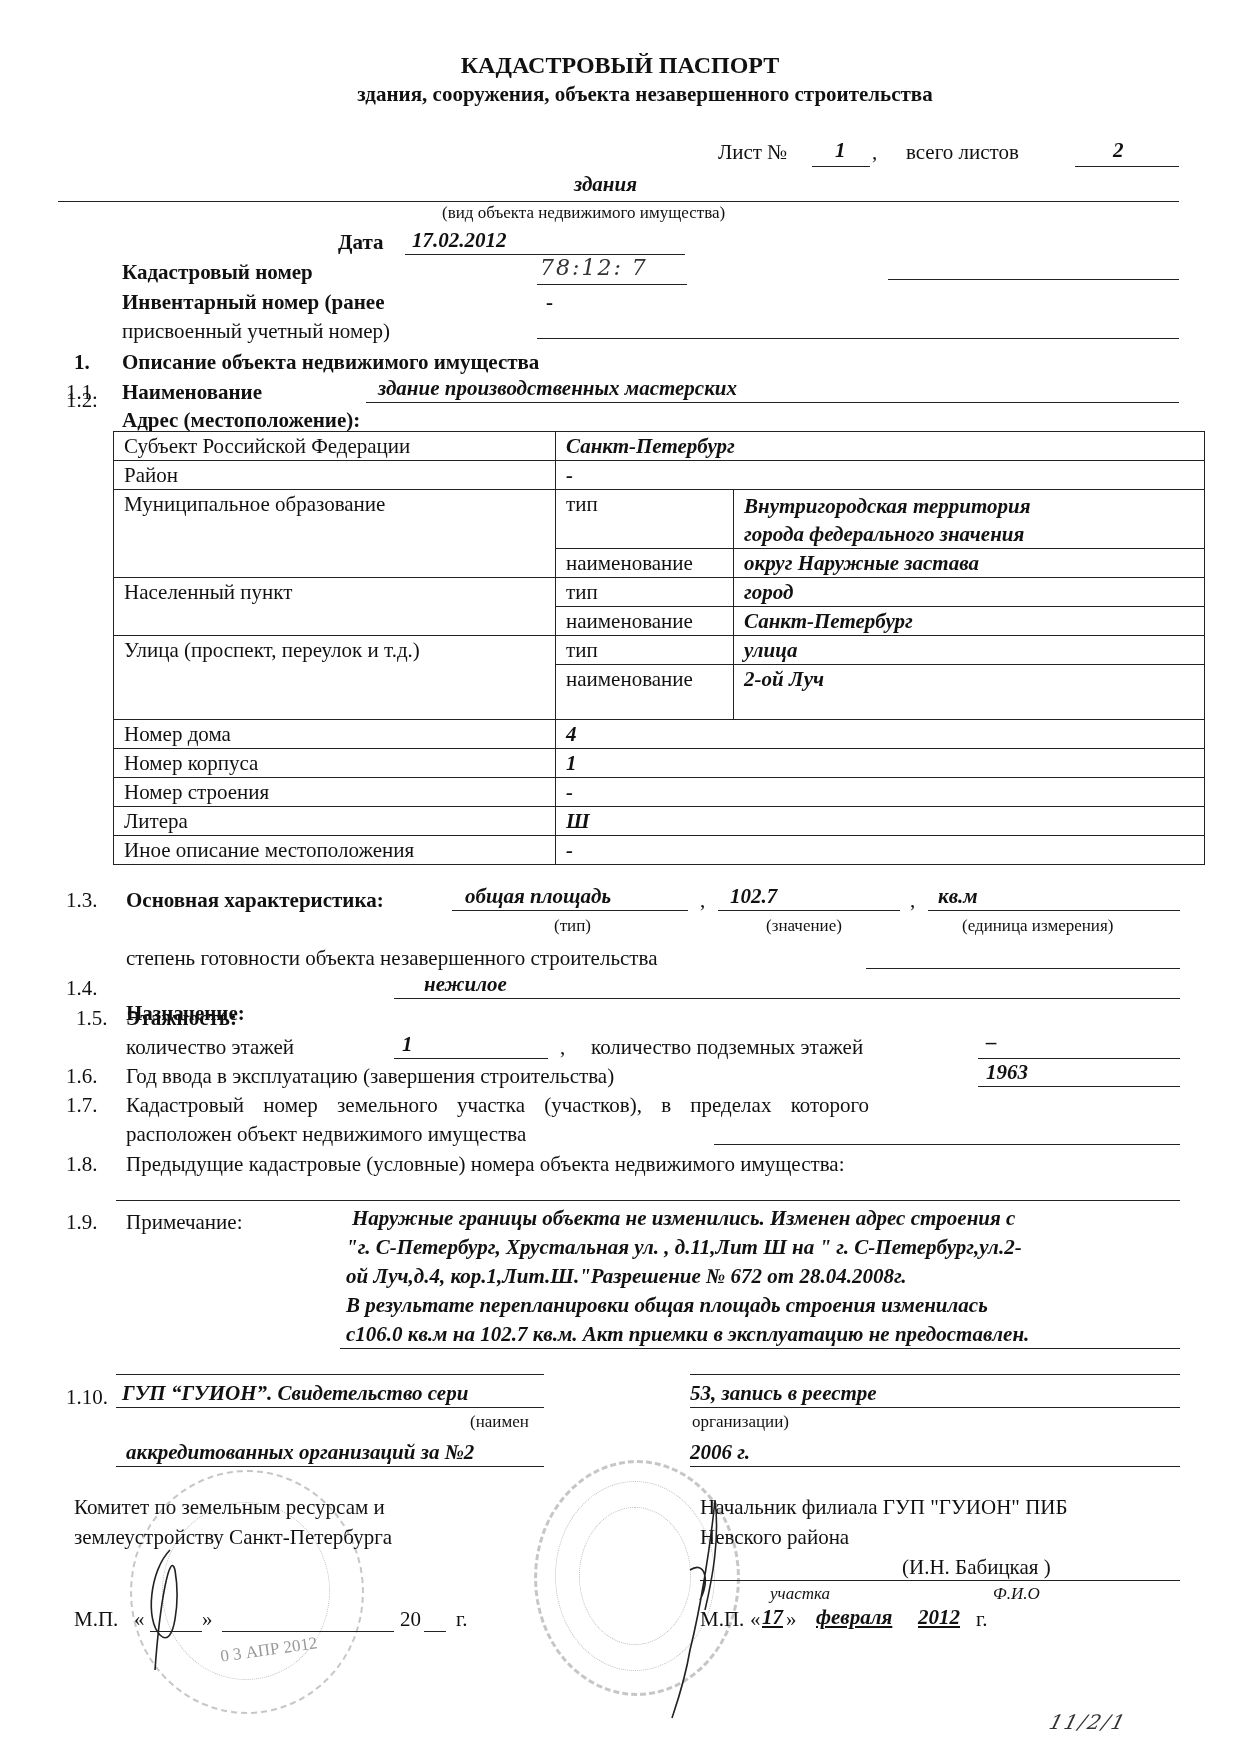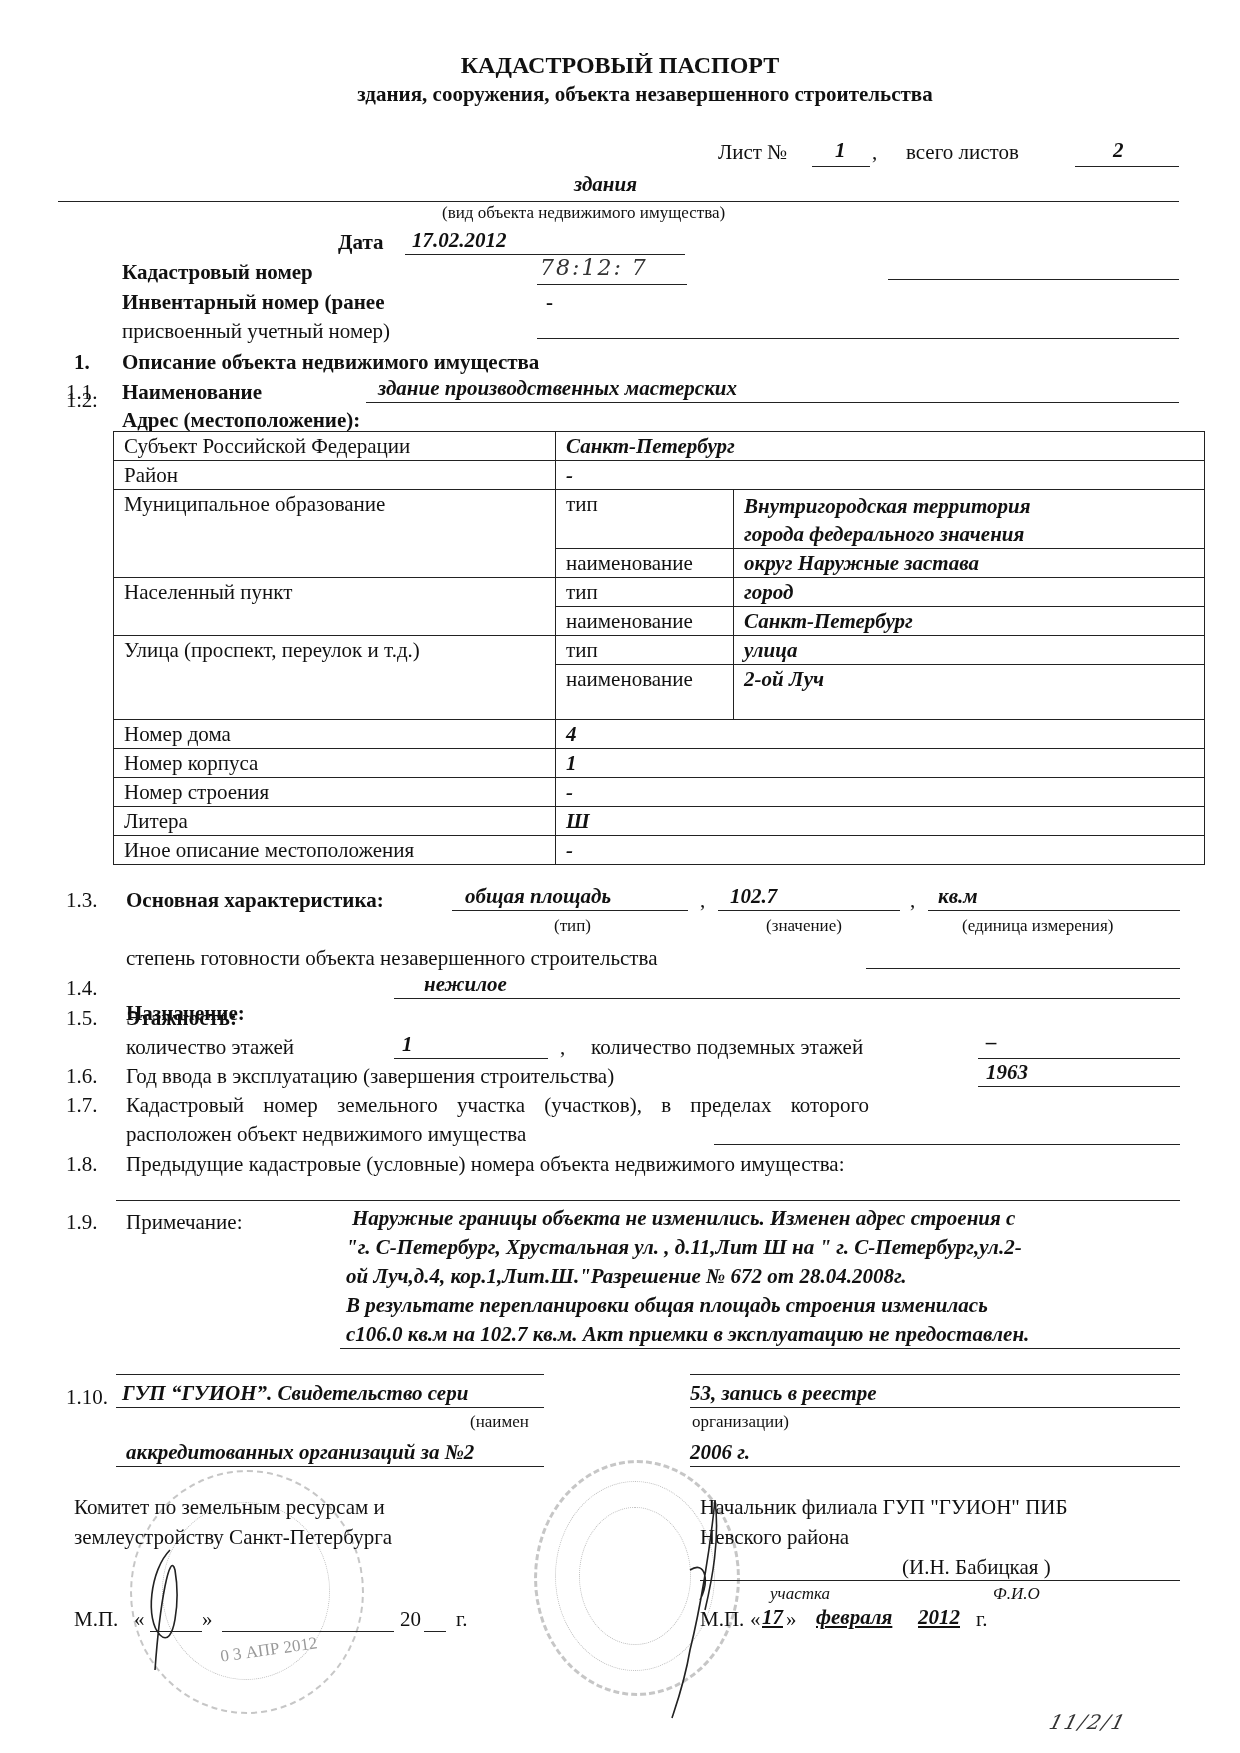--- a/index.html
+++ b/index.html
@@ -144,21 +144,21 @@
 <div class="abs small" style="left:962px; top:916px;">(единица измерения)</div>
 
 <div class="abs t" style="left:126px; top:946px;">степень готовности объекта незавершенного строительства</div>
 <div class="line" style="left:866px; top:968px; width:314px;"></div>
 
 <div class="abs t" style="left:66px; top:976px;">1.4.</div>
 <div class="abs t b" style="left:126px; top:976px;margin-top:25px;">Назначение:</div>
 <div class="abs t i" style="left:424px; top:972px;">нежилое</div>
 <div class="line" style="left:394px; top:998px; width:786px;"></div>
 
-<div class="abs t" style="left:66px; top:1006px;">1.5.</div>
+<div class="abs t" style="left:76px; top:1006px;">1.5.</div>
 <div class="abs t b" style="left:126px; top:1006px;">Этажность:</div>
 <div class="abs t" style="left:126px; top:1035px;">количество этажей</div>
 <div class="abs t i" style="left:402px; top:1032px;">1</div>
 <div class="line" style="left:394px; top:1058px; width:154px;"></div>
 <div class="abs t" style="left:560px; top:1035px;">,</div>
 <div class="abs t" style="left:591px; top:1035px;">количество подземных этажей</div>
 <div class="abs t i" style="left:986px; top:1030px;">–</div>
 <div class="line" style="left:978px; top:1058px; width:202px;"></div>
 
 <div class="abs t" style="left:66px; top:1064px;">1.6.</div>

